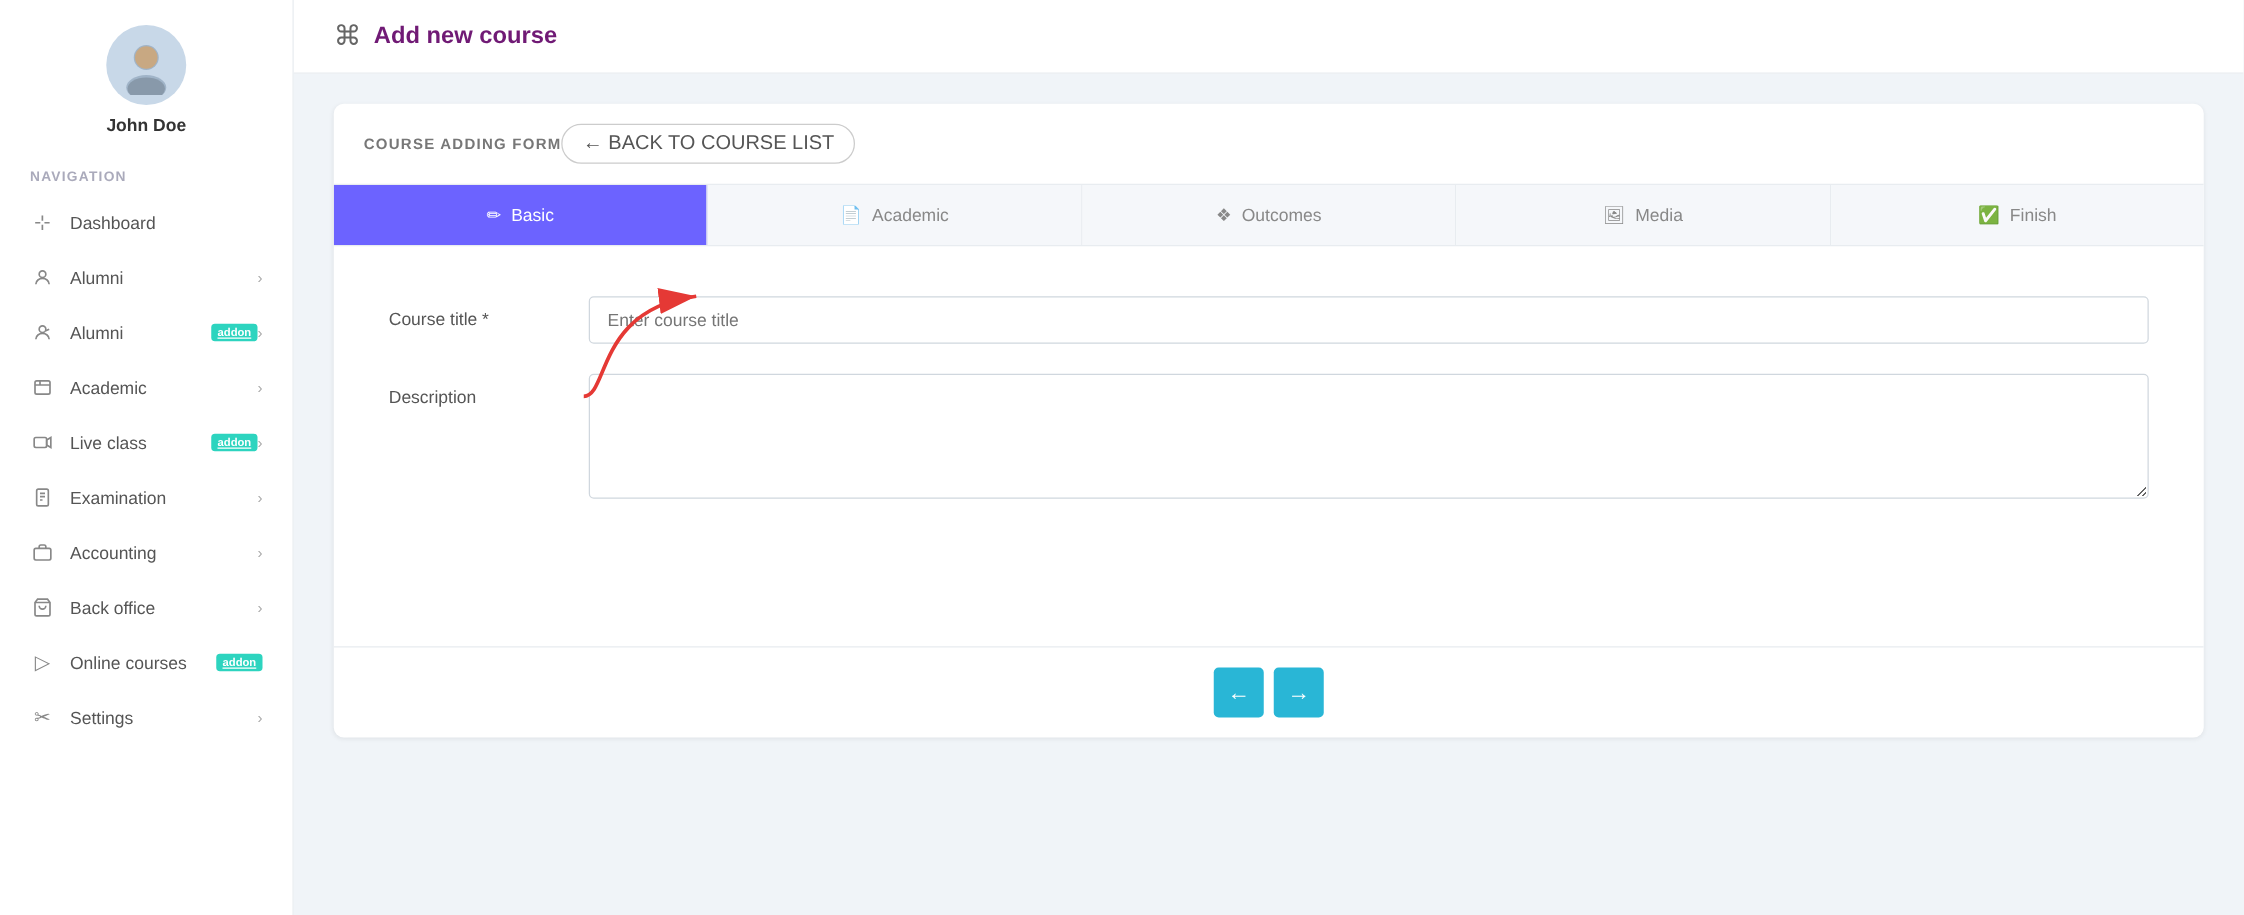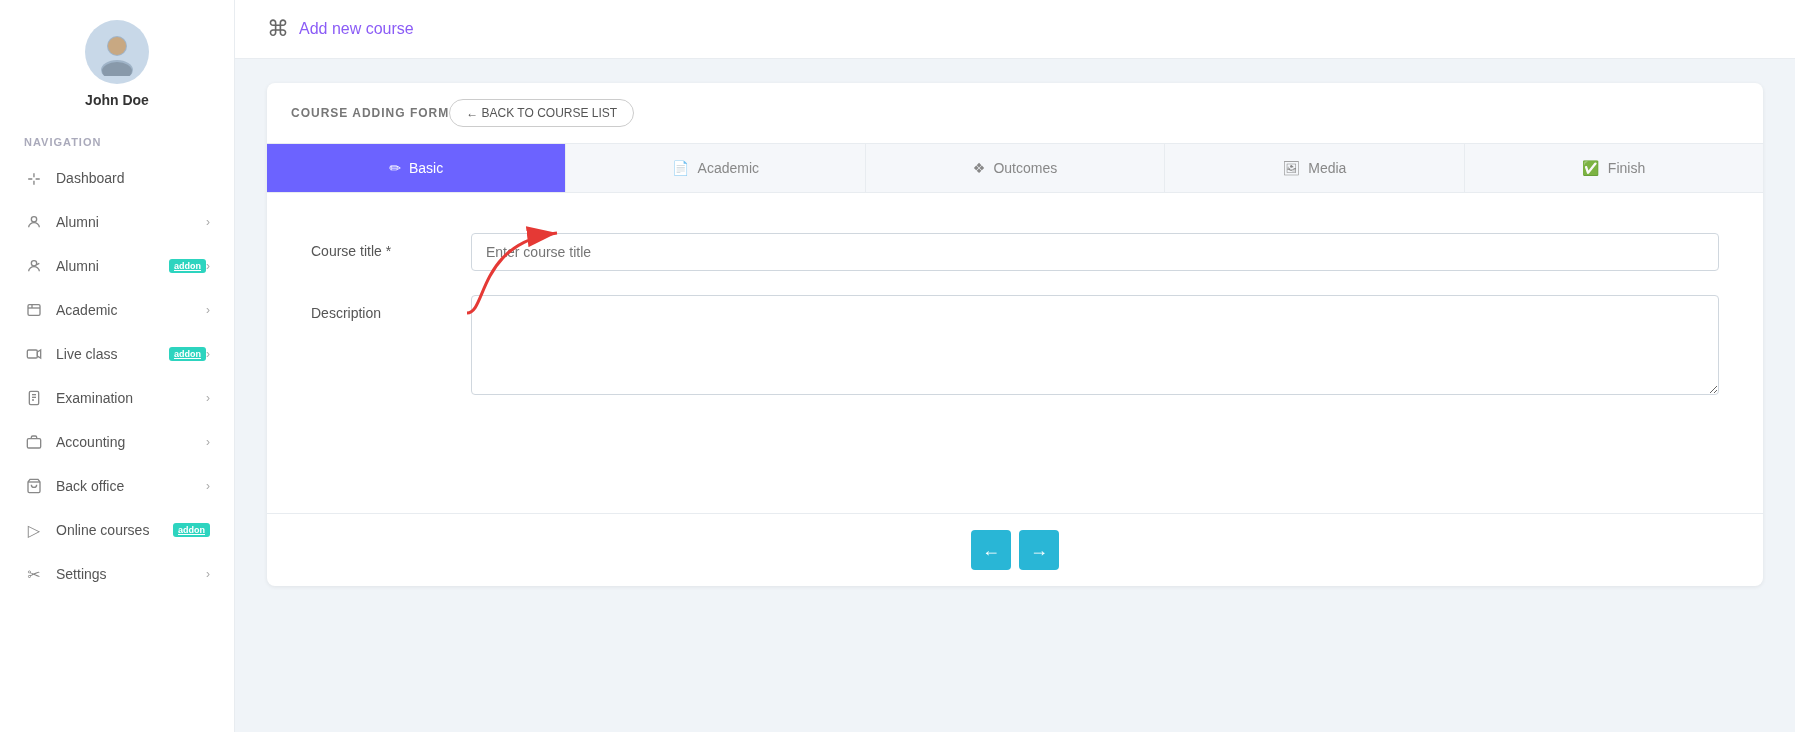--- a/index.html
+++ b/index.html
@@ -99,23 +99,23 @@
       display: flex;
       align-items: center;
       border-bottom: 1px solid #e8ecf0;
     }
     .page-header-icon {
       font-size: 22px;
       color: #666;
       margin-right: 10px;
     }
     .page-header-title {
-      font-size: 16px;
-      font-weight: 400;
-      color: #8b5cf6;
+      font-size: 19px;
+      font-weight: 700;
+      color: #701a75;
     }
 
     
     .form-container {
       margin: 24px 32px;
       background: #fff;
       border-radius: 8px;
       overflow: hidden;
       box-shadow: 0 1px 4px rgba(0,0,0,0.07);
     }
@@ -130,21 +130,21 @@
       font-size: 12px;
       font-weight: 700;
       color: #777;
       letter-spacing: 1px;
       text-transform: uppercase;
     }
     .back-btn {
       border: 1px solid #ccc;
       background: #fff;
       color: #555;
-      font-size: 12px;
+      font-size: 16px;
       padding: 6px 16px;
       border-radius: 20px;
       cursor: pointer;
       display: flex;
       align-items: center;
       gap: 4px;
     }
 
     
     .tabs {

